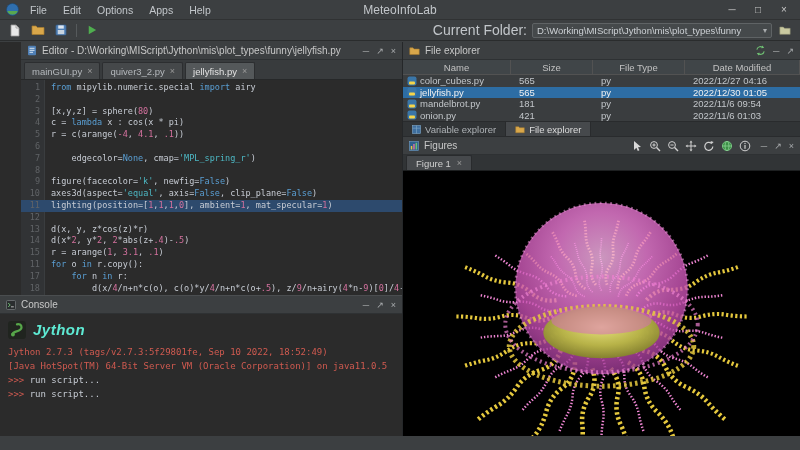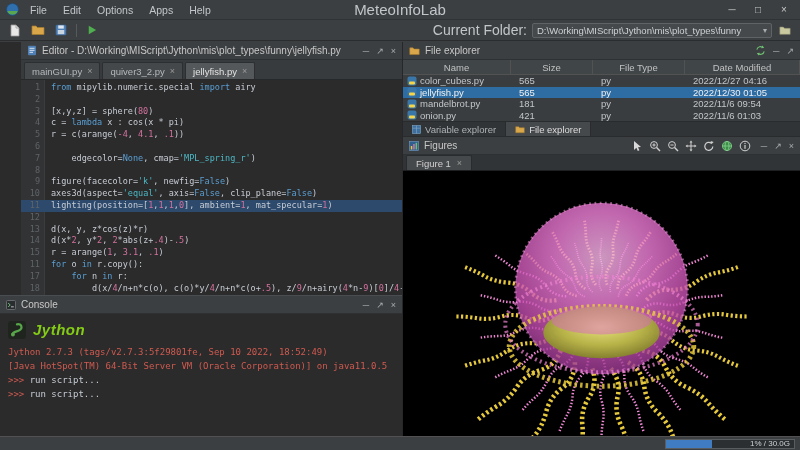--- a/index.html
+++ b/index.html
@@ -3,21 +3,21 @@
 <meta charset="utf-8">
 <style>
   * { margin:0; padding:0; box-sizing:border-box; }
   html,body { width:800px; height:450px; overflow:hidden; }
   body { background:#3c3f41; font-family:"Liberation Sans",sans-serif; color:#c2c6ca; position:relative; }
 
   
   .menubar { height:20px; display:flex; align-items:center; padding:0 4px; background:#3c3f41; border-bottom:1px solid #303233; position:relative; }
   .app-icon { width:16px; height:14px; display:flex; align-items:center; justify-content:center; margin-right:2px; }
   .menu-item { padding:1px 8px; font-size:10.5px; color:#c2c6ca; cursor:default; }
-  .win-title { position:absolute; left:50%; transform:translateX(-50%); font-size:15px; color:#c2c6ca; }
+  .win-title { position:absolute; left:50%; transform:translateX(-50%); font-size:12px; color:#c2c6ca; }
   .win-controls { margin-left:auto; display:flex; align-items:center; gap:2px; }
   .win-btn { width:24px; height:18px; display:flex; align-items:center; justify-content:center; color:#c8c8c8; font-size:10px; }
 
   
   .toolbar { height:21px; display:flex; align-items:center; gap:7px; padding:0 7px; background:#3c3f41; border-bottom:1px solid #2a2c2d; }
   .tb-btn { width:16px; height:16px; display:flex; align-items:center; justify-content:center; }
   .tb-sep { width:1px; height:13px; background:#565a5c; }
   .tb-right { margin-left:auto; display:flex; align-items:center; gap:5px; }
   .cf-label { font-size:14px; color:#c2c6ca; }
   .cf-combo { width:240px; height:15px; background:#45494b; border:1px solid #5f6365; border-radius:2px; display:flex; align-items:center; padding:0 4px; font-size:9.5px; color:#cdd1d5; }
@@ -45,21 +45,21 @@
   .code-line { position:relative; display:flex; height:11.8px; line-height:11.8px; white-space:pre; }
   .code-line.current { background:#2d4a6d; }
   .ln { flex:0 0 24px; width:24px; text-align:right; padding-right:5px; color:#606366; z-index:1; }
   .code-text { padding-left:6px; z-index:1; white-space:pre; }
   .tok-d { color:#c7ccd4; } .tok-k { color:#5a9fd4; } .tok-s { color:#4db8c4; } .tok-n { color:#d4719e; }
 
   
   .console-panel { flex:1; display:flex; flex-direction:column; background:#2b2b2b; border-top:1px solid #4a4d4f; min-height:0; }
   .console-body { flex:1; padding:3px 8px; font-family:"DejaVu Sans Mono","Liberation Mono",monospace; font-size:9px; line-height:14px; overflow:hidden; }
   .jython-row { display:flex; align-items:center; gap:7px; height:26px; margin-bottom:2px; }
-  .jython-word { font-family:"Liberation Sans",sans-serif; font-size:15px; font-weight:bold; font-style:italic; color:#84cc16; letter-spacing:.5px; }
+  .jython-word { font-family:"Liberation Sans",sans-serif; font-size:15px; font-weight:bold; font-style:italic; color:#5eead4; letter-spacing:.5px; }
   .console-info { color:#d05a50; white-space:nowrap; }
   .console-prompt .pp { color:#d05a50; }
   .console-prompt .pt { color:#c7ccd4; }
 
   
   .fx-panel { flex:0 0 79px; display:flex; flex-direction:column; background:#3c3f41; }
   .fx-thead { flex:0 0 15px; display:flex; background:#404548; border-bottom:1px solid #525252; font-size:9.5px; color:#c2c2c2; }
   .fx-th { display:flex; align-items:center; justify-content:center; border-right:1px solid #525252; }
   .fx-rows { flex:1; background:#3a3d3f; }
   .fx-row { display:flex; height:11.5px; align-items:center; font-size:9.5px; color:#c2c6ca; }
@@ -458,19 +458,13 @@
               <ellipse cx="0" cy="8" rx="96" ry="48" fill="none" stroke="#ee82d0" stroke-width="4" stroke-dasharray="2 3.2" opacity="0.7"></ellipse>
               <ellipse cx="0" cy="16" rx="58" ry="26" fill="url(#coreGrad)" opacity="0.95"></ellipse>
               <ellipse cx="0" cy="4" rx="50" ry="14" fill="#d867c0" opacity="0.5"></ellipse>
             </g>
           </svg>
         </div>
       </div>
     </div>
   </div>
 
-  <div class="statusbar">
-    <span class="mem-widget">
-      <span class="mem-fill"></span>
-      <span class="mem-text">1% / 30.0G</span>
-    </span>
-  </div>
 </div>
 
 </body></html>

